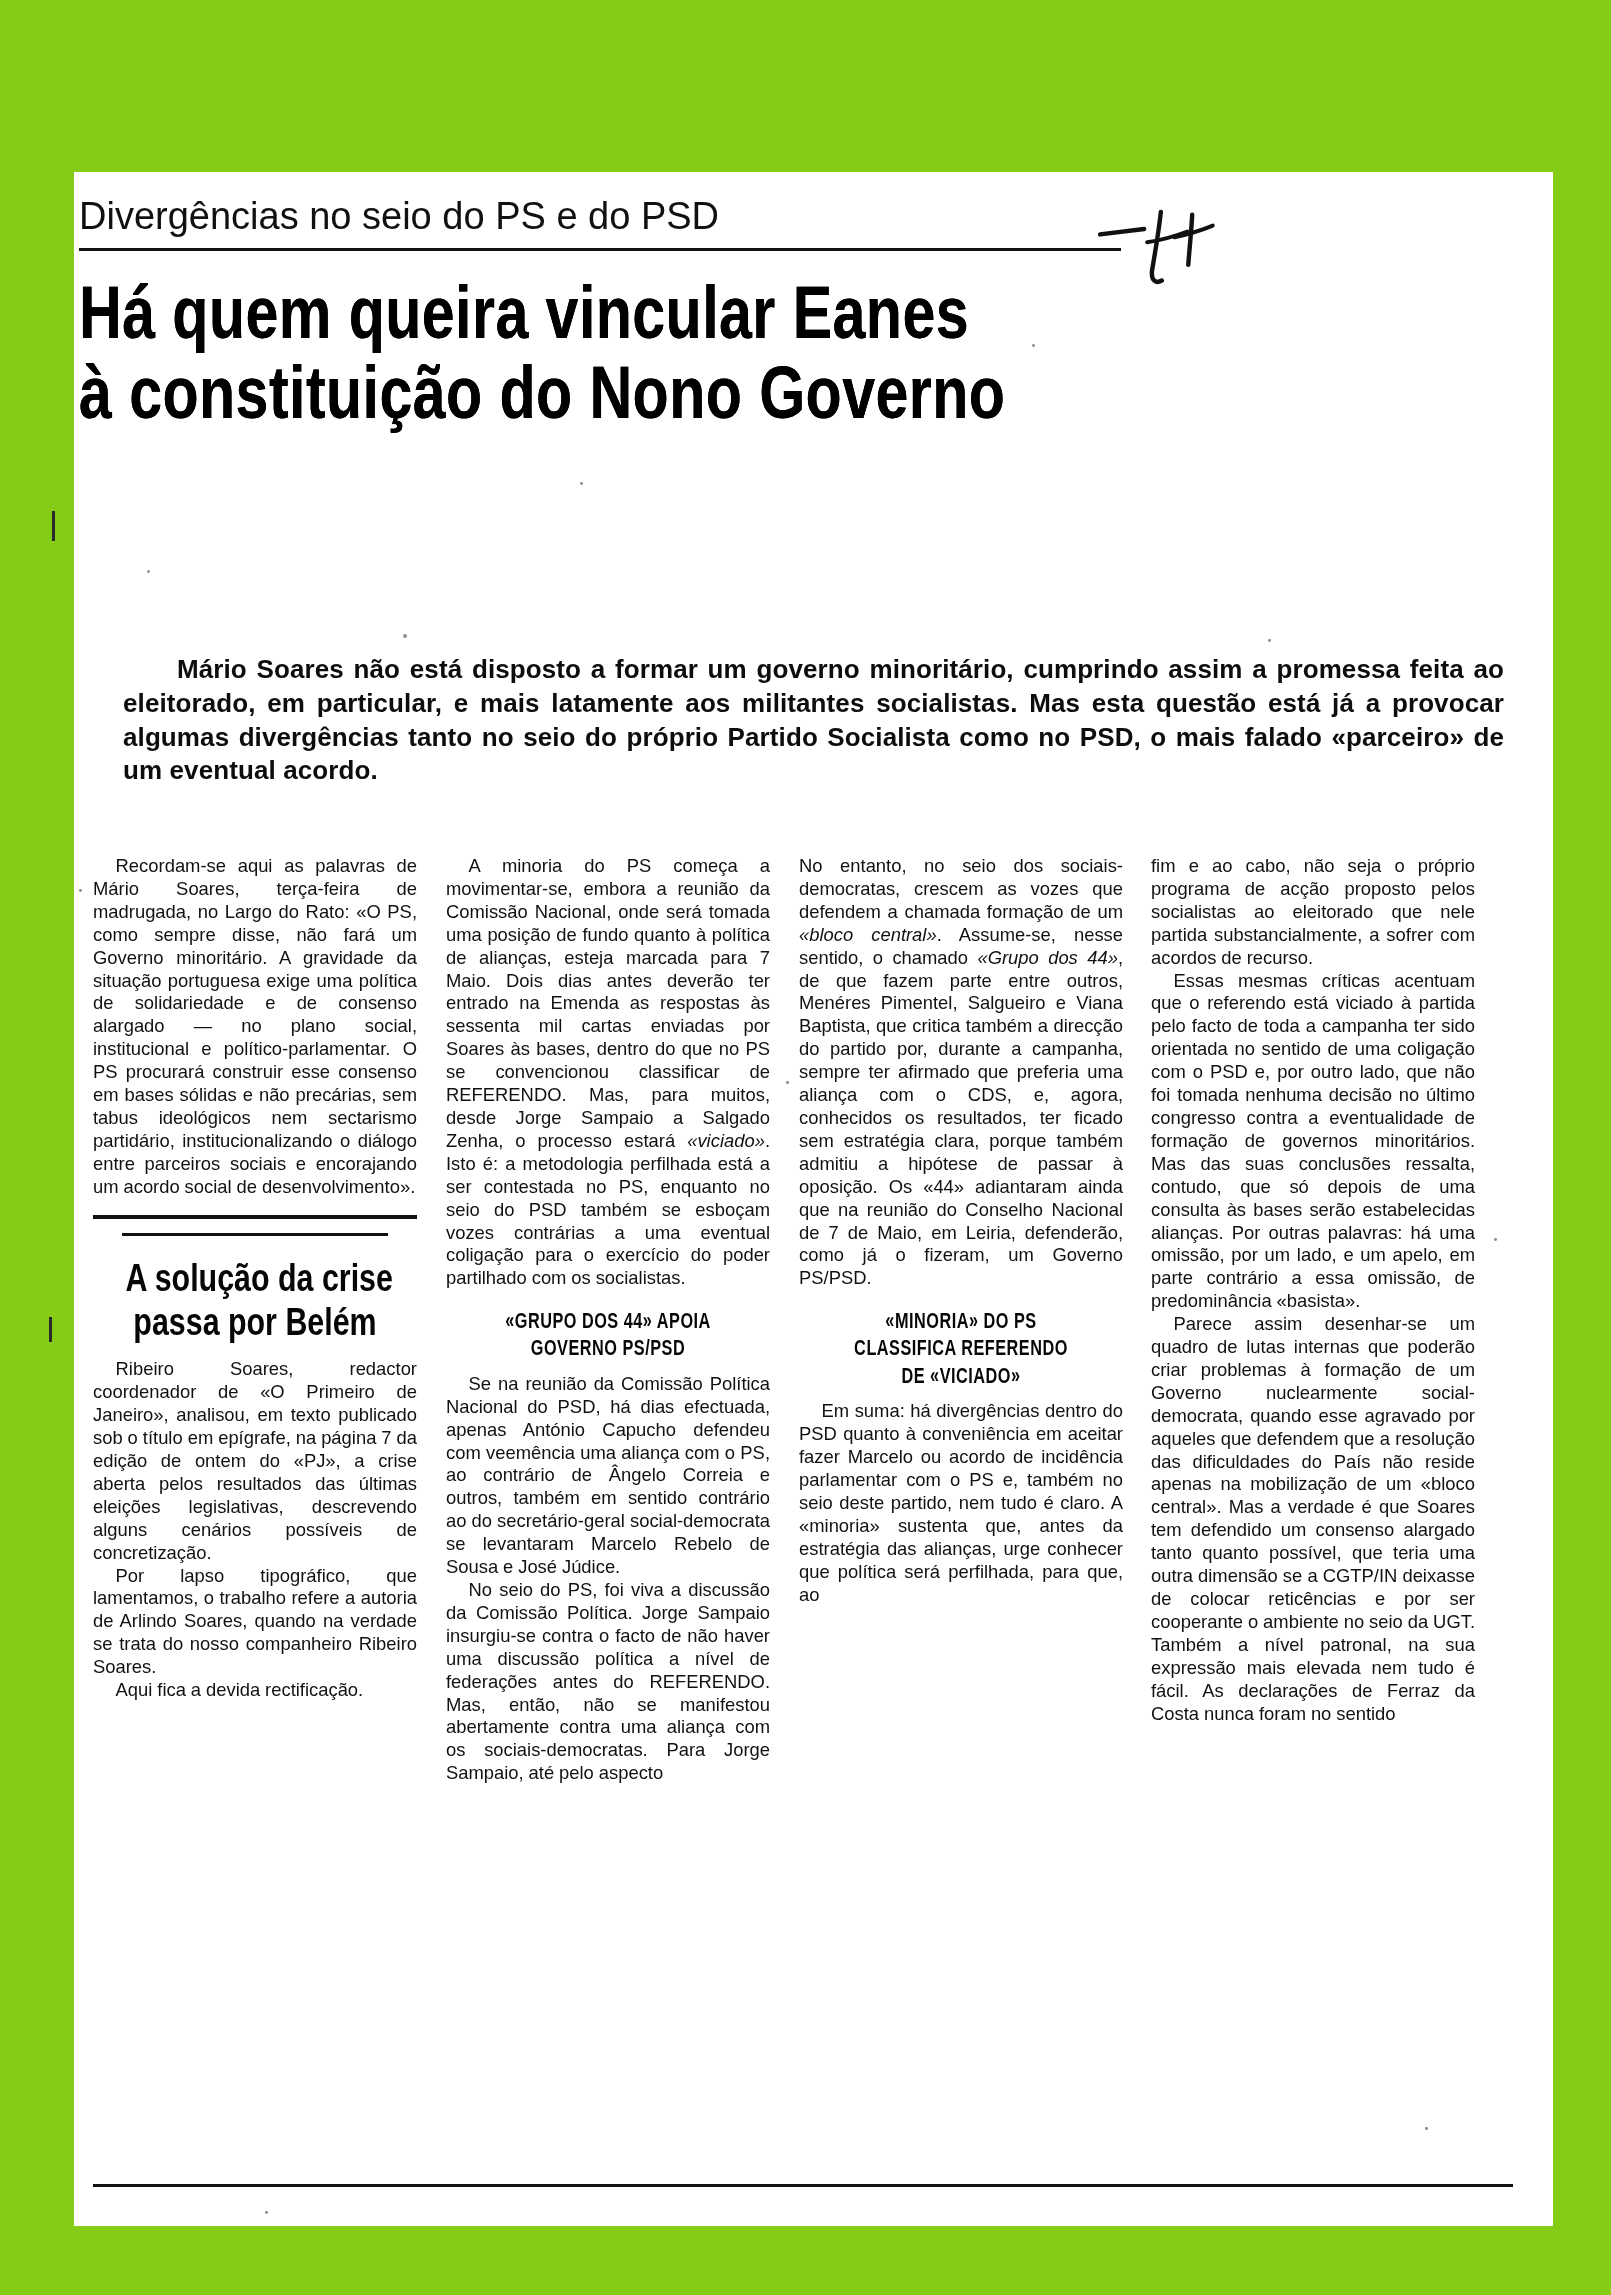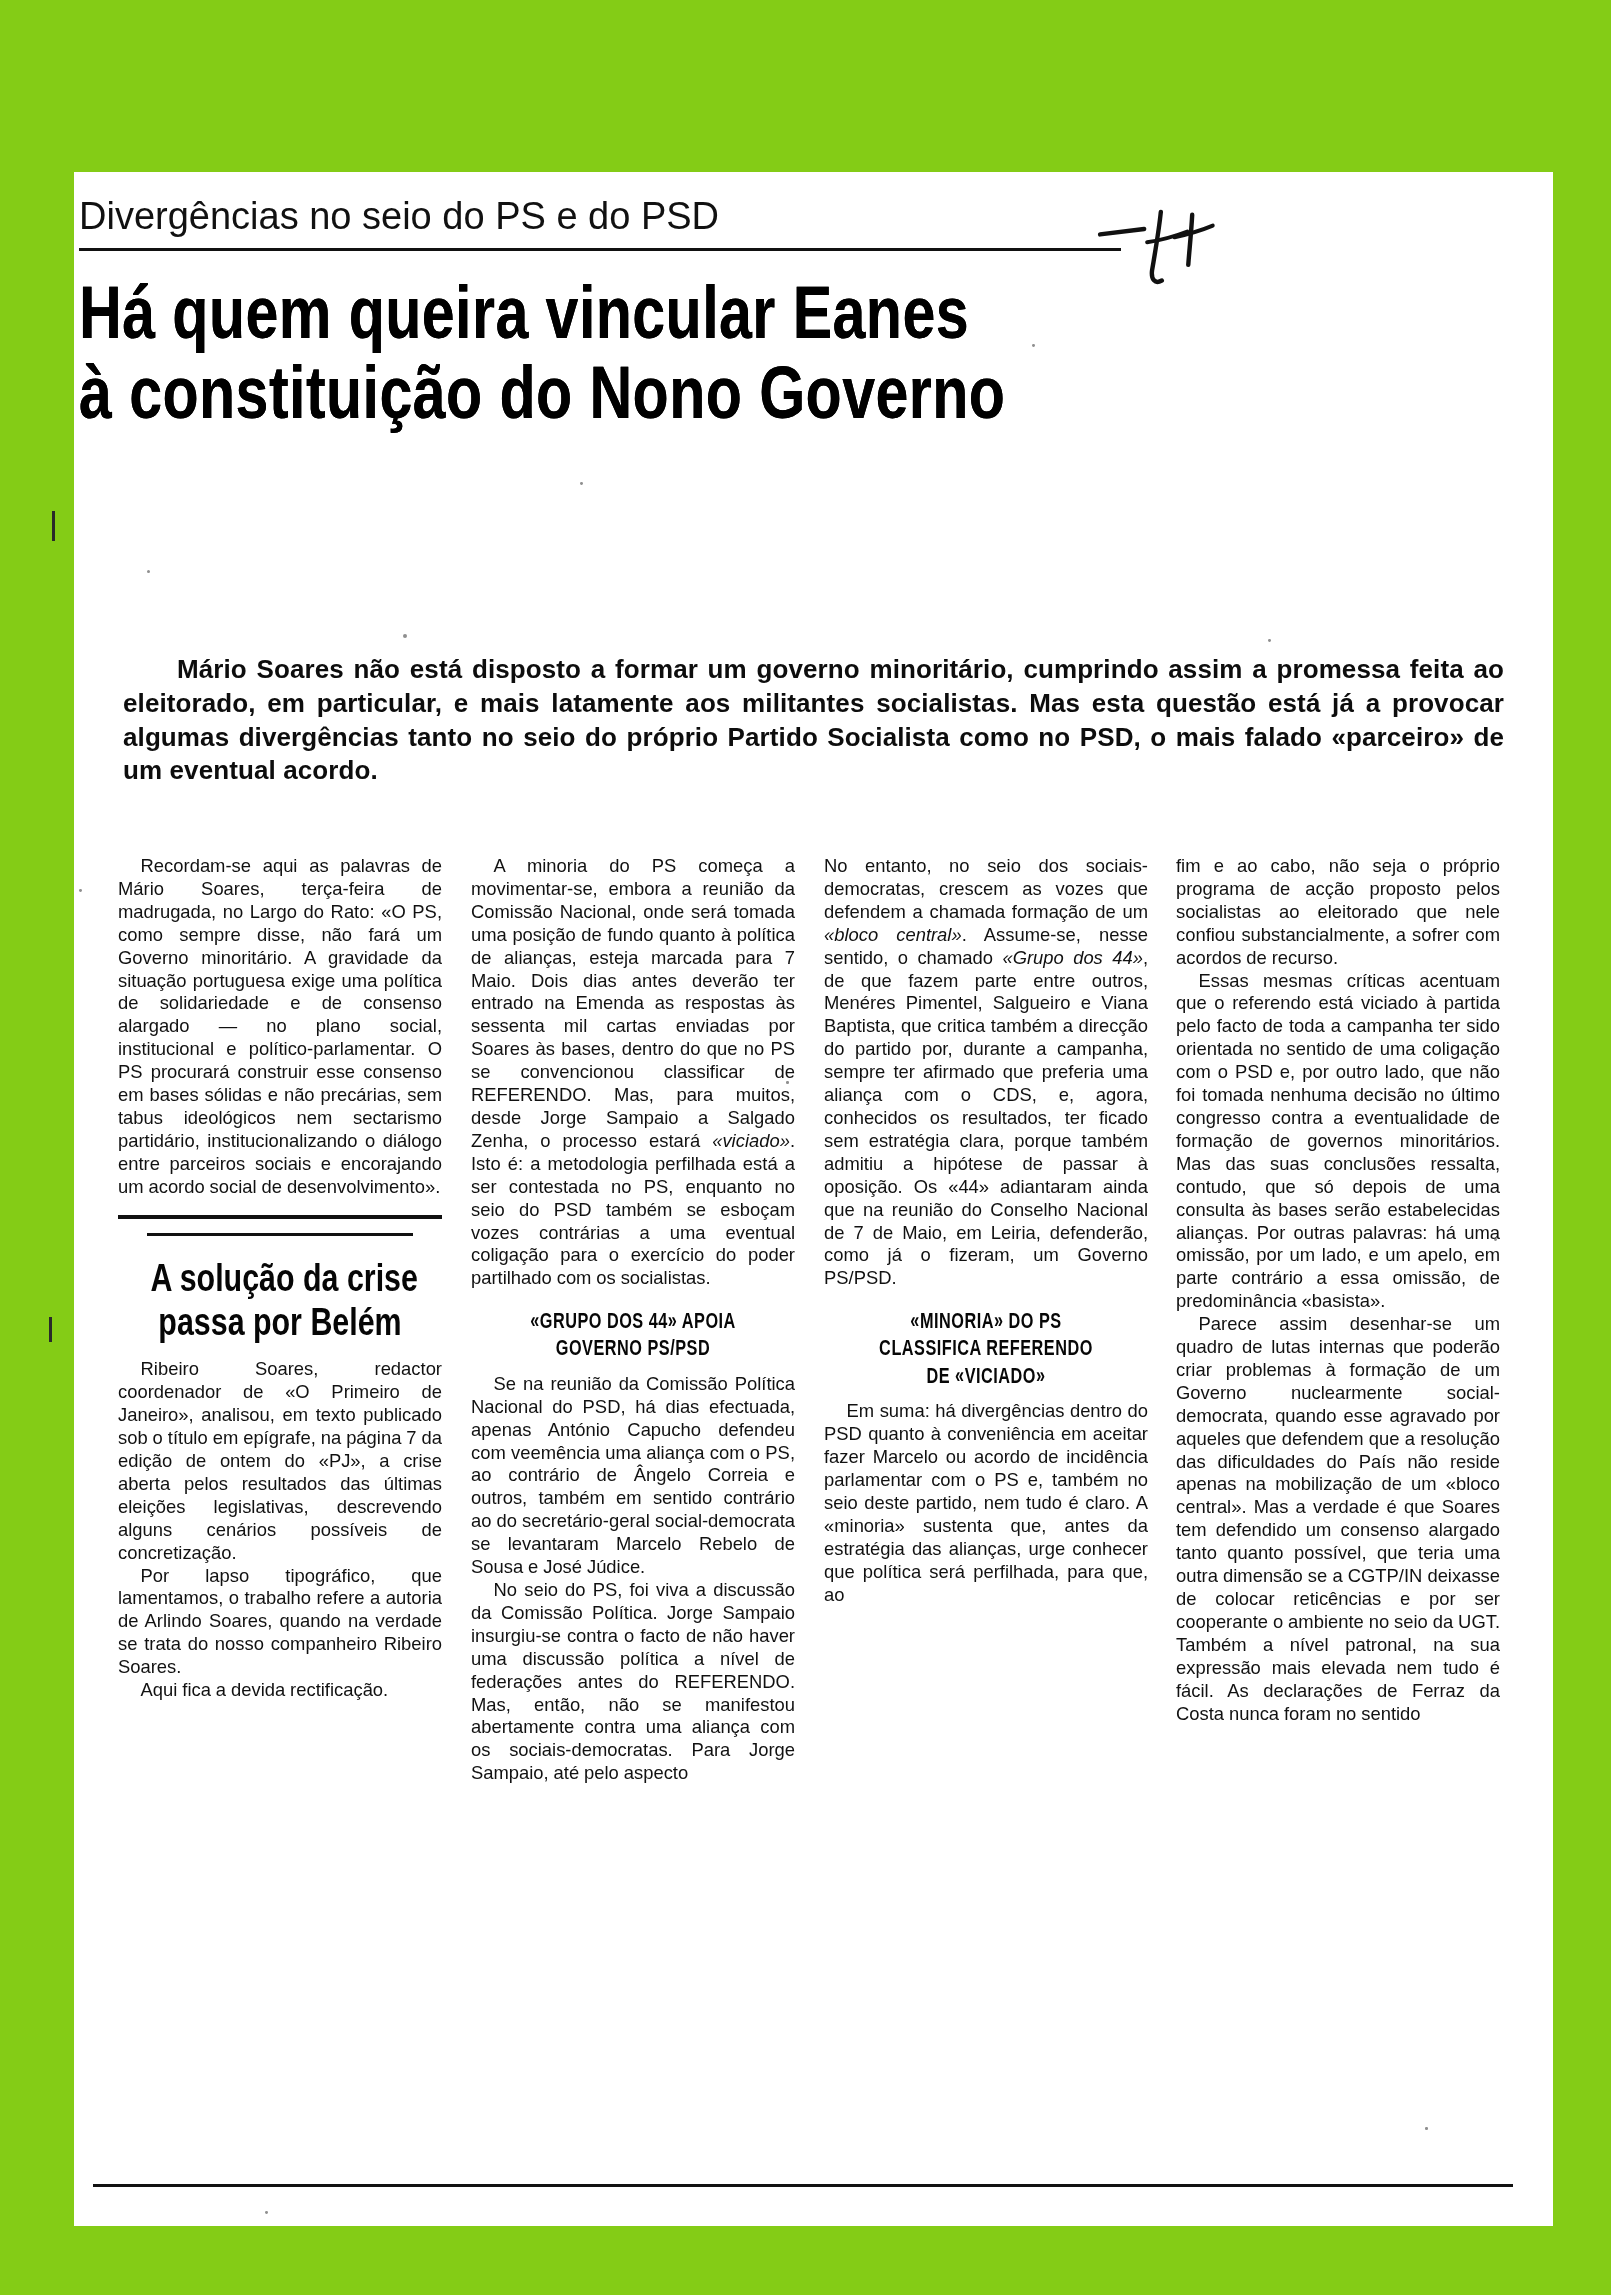--- a/index.html
+++ b/index.html
@@ -50,21 +50,21 @@
   
   .standfirst{
     position:absolute;left:123px;top:653px;width:1381px;
     font-size:26px;line-height:1.30;font-weight:700;text-align:justify;
     letter-spacing:0.1px;color:#0d0d0d;
   }
   .standfirst .ind{padding-left:54px;display:inline-block;}
 
   
   .cols{position:absolute;left:93px;top:855px;width:1420px;height:1327px;}
-  .col{position:absolute;top:0;width:324px;margin-left:25px;}
+  .col{position:absolute;top:0;width:324px;}
   .c1{left:0px;}
   .c2{left:353px;}
   .c3{left:706px;}
   .c4{left:1058px;}
   .col p{
     margin:0;font-size:18.4px;line-height:1.245;text-align:justify;
     text-justify:inter-word;hyphens:manual;word-spacing:-0.2px;
     color:#111;
   }
   .col p + p{text-indent:22.6px;}
@@ -165,21 +165,21 @@
       <p><span>No entanto, no seio dos sociais-democratas, crescem as vozes que defendem a chamada formação de um </span><i>«bloco central»</i><span>. Assume-se, nesse sentido, o chamado </span><i>«Grupo dos 44»</i><span>, de que fazem parte entre outros, Menéres Pimentel, Salgueiro e Viana Baptista, que critica também a direcção do partido por, durante a campanha, sempre ter afirmado que preferia uma aliança com o CDS, e, agora, conhecidos os resultados, ter ficado sem estratégia clara, porque também admitiu a hipótese de passar à oposição. Os «44» adiantaram ainda que na reunião do Conselho Nacional de 7 de Maio, em Leiria, defenderão, como já o fizeram, um Governo PS/PSD.</span></p>
       <div class="sh-block-tight">
         <div class="subhead-caps">«MINORIA» DO PS</div>
         <div class="subhead-caps">CLASSIFICA REFERENDO</div>
         <div class="subhead-caps">DE «VICIADO»</div>
       </div>
       <p class="first">Em suma: há divergências dentro do PSD quanto à conveniência em aceitar fazer Marcelo ou acordo de incidência parlamentar com o PS e, também no seio deste partido, nem tudo é claro. A «minoria» sustenta que, antes da estratégia das alianças, urge conhecer que política será perfilhada, para que, ao</p>
     </div>
 
     <div class="col c4">
-      <p style="text-indent:0">fim e ao cabo, não seja o próprio programa de acção proposto pelos socialistas ao eleitorado que nele confiou substancialmente, a sofrer com acordos de recurso.</p>
+      <p style="text-indent:0">fim e ao cabo, não seja o próprio programa de acção proposto pelos socialistas ao eleitorado que nele partida substancialmente, a sofrer com acordos de recurso.</p>
       <p>Essas mesmas críticas acentuam que o referendo está viciado à partida pelo facto de toda a campanha ter sido orientada no sentido de uma coligação com o PSD e, por outro lado, que não foi tomada nenhuma decisão no último congresso contra a eventualidade de formação de governos minoritários. Mas das suas conclusões ressalta, contudo, que só depois de uma consulta às bases serão estabelecidas alianças. Por outras palavras: há uma omissão, por um lado, e um apelo, em parte contrário a essa omissão, de predominância «basista».</p>
       <p>Parece assim desenhar-se um quadro de lutas internas que poderão criar problemas à formação de um Governo nuclearmente social-democrata, quando esse agravado por aqueles que defendem que a resolução das dificuldades do País não reside apenas na mobilização de um «bloco central». Mas a verdade é que Soares tem defendido um consenso alargado tanto quanto possível, que teria uma outra dimensão se a CGTP/IN deixasse de colocar reticências e por ser cooperante o ambiente no seio da UGT. Também a nível patronal, na sua expressão mais elevada nem tudo é fácil. As declarações de Ferraz da Costa nunca foram no sentido</p>
     </div>
 
   </div>
 
   <div class="bottom-rule"></div>
 
   <div class="speck" style="left:147px;top:570px;width:3.4px;height:3.4px;"></div>
   <div class="speck" style="left:580px;top:482px;width:2.9px;height:2.9px;"></div>

